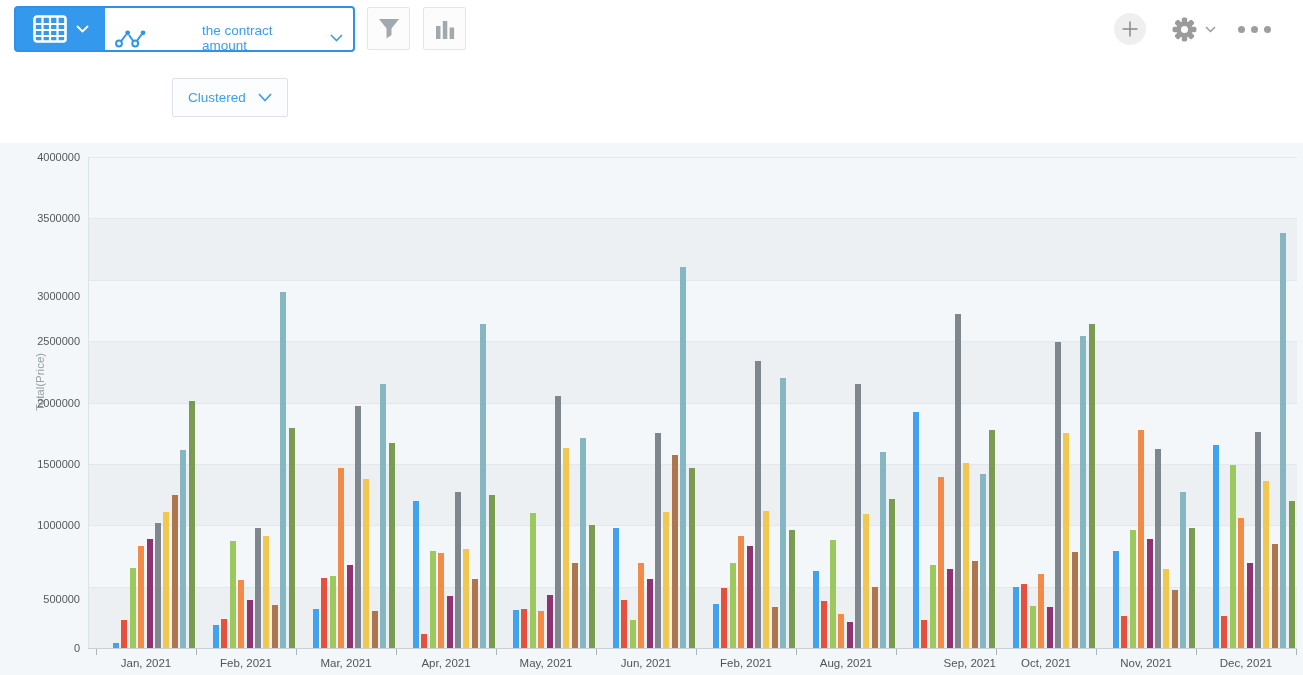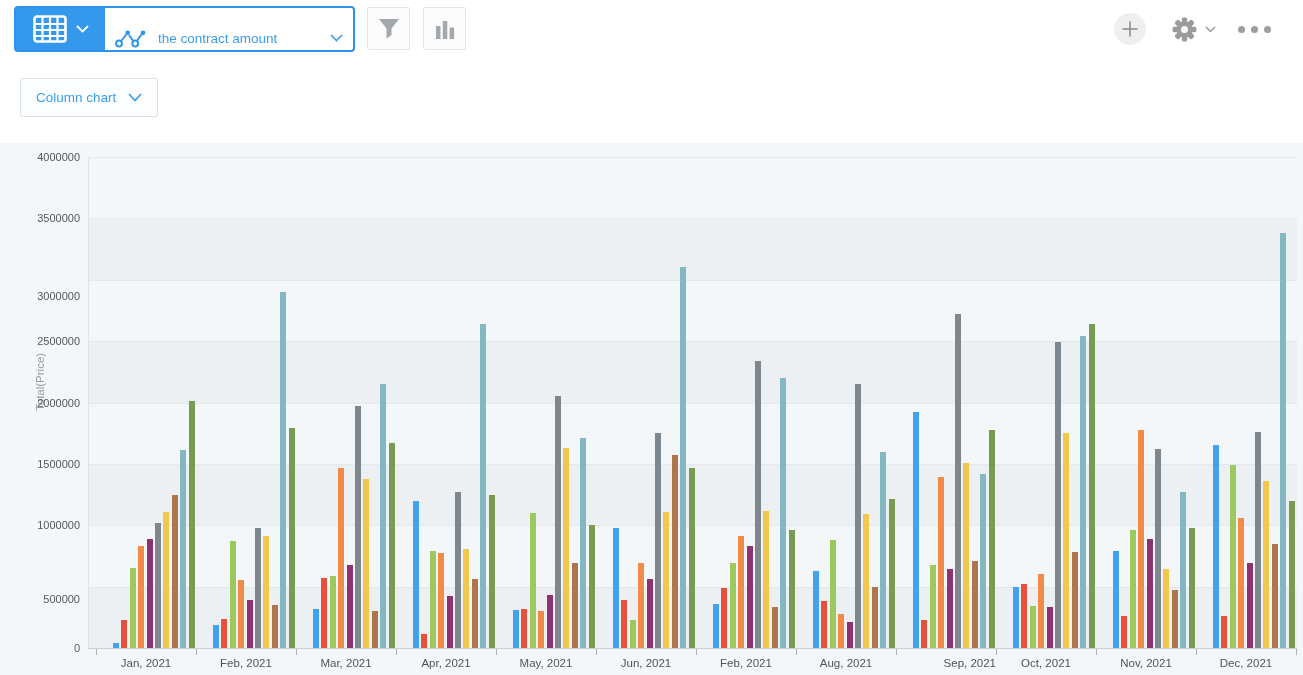--- a/index.html
+++ b/index.html
@@ -4,21 +4,21 @@
 <style>
   * { margin:0; padding:0; box-sizing:border-box; }
   html,body { width:1303px; height:675px; background:#ffffff; overflow:hidden;
               font-family:"Liberation Sans", sans-serif; }
   #app { position:relative; width:1303px; height:675px; background:#fff; }
 
   
   .combo { position:absolute; left:14px; top:6px; height:46px; display:flex;
            border:2px solid #2e93e8; border-radius:4px; overflow:hidden; background:#3498ec; cursor:pointer; }
   .combo-blue { width:89px; background:#3498ec; display:flex; align-items:center; justify-content:center; gap:9px; }
-  .combo-white { width:248px; background:#ffffff; display:flex; align-items:center; padding:18px 10px 0 9px; }
+  .combo-white { width:248px; background:#ffffff; display:flex; align-items:center; padding:18px 10px 0 9px;gap:44px; }
   .combo-white .label { color:#3b9df0; font-size:13.5px; margin-left:8px; flex:1; }
   .sq-btn { position:absolute; top:7px; width:43px; height:43px; background:#fcfcfc;
             border:1px solid #e3e6e9; border-radius:2px; display:flex; align-items:center; justify-content:center; cursor:pointer; }
   .plus-btn { position:absolute; left:1114px; top:13px; width:32px; height:32px; border-radius:50%;
               background:#efefef; display:flex; align-items:center; justify-content:center; cursor:pointer; }
   .gear-wrap { position:absolute; left:1171px; top:16px; display:flex; align-items:center; gap:7px; cursor:pointer; }
   .dots { position:absolute; left:1238px; top:26px; display:flex; gap:6px; cursor:pointer; }
   .dots span { width:7px; height:7px; border-radius:50%; background:#9e9e9e; }
 
   
@@ -112,22 +112,22 @@
       <polyline points="1,1 5.5,5.5 10,1" fill="none" stroke="#9b9b9b" stroke-width="1.5"></polyline>
     </svg>
   </div>
 
   <div class="dots">
     <span></span>
     <span></span>
     <span></span>
   </div>
 
-  <div class="drop-btn" style="left:20px;">
-    <span>Column chart</span>
+  <div class="drop-btn" style="left:172px;">
+    <span>Clustered</span>
     <svg width="14" height="9" viewBox="0 0 14 9">
       <polyline points="1,1 7,7.5 13,1" fill="none" stroke="#3b9ff0" stroke-width="1.7"></polyline>
     </svg>
   </div>
 
   <div id="chart-panel">
     <div class="ylabel" style="top: 251.5px;">Total(Price)</div>
     <div id="plot">
         <div class="band dark" style="top: 443.625px; height: 61.375px;"></div>
         <div class="gridline" style="top: 443.625px;"></div>

